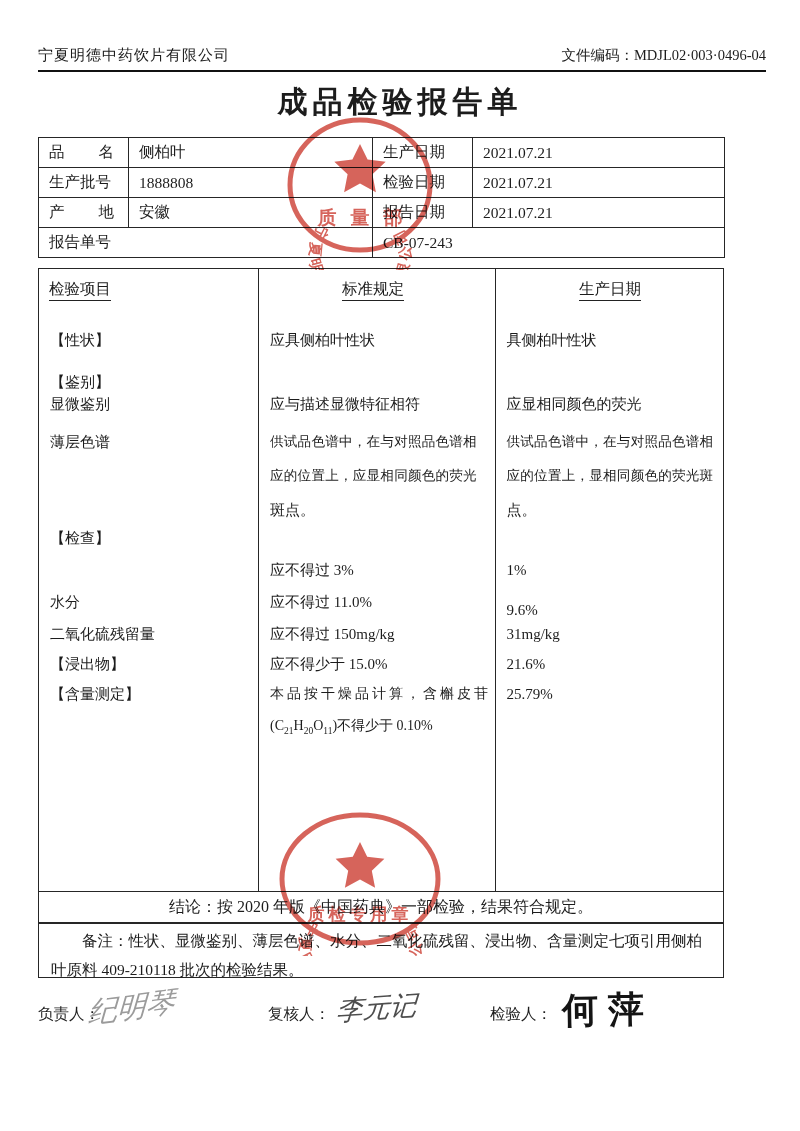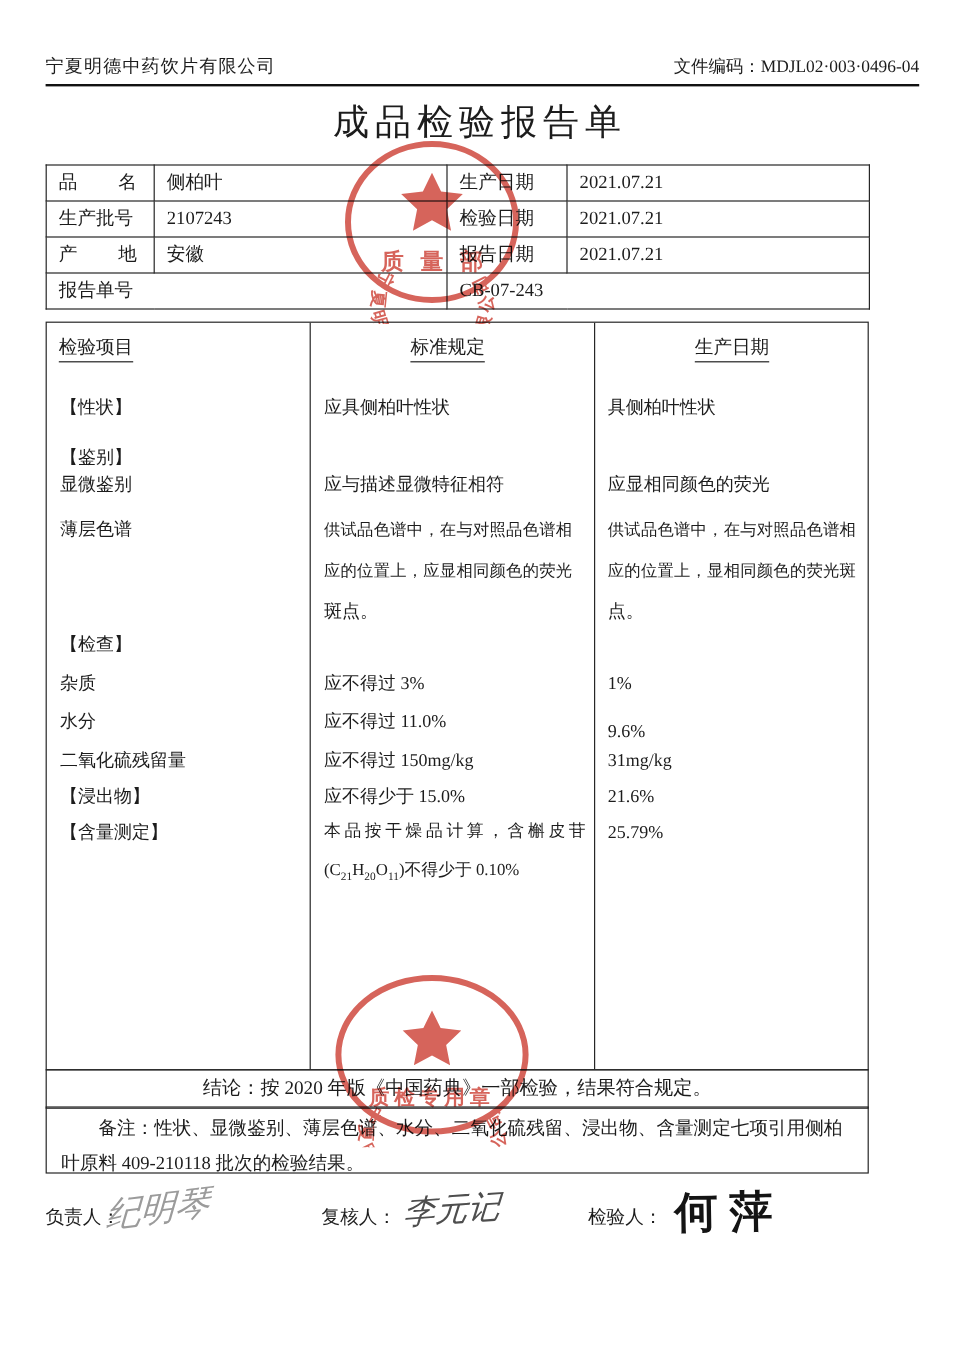--- a/index.html
+++ b/index.html
@@ -6,21 +6,21 @@
   .page{
     position:relative;width:800px;height:1131px;background:#fff;
     font-family:"Liberation Serif","DejaVu Serif",serif;color:#1c1c1c;
     overflow:hidden;
   }
   
   .hdr-company{position:absolute;left:38px;top:46px;font-size:15px;letter-spacing:1px;}
   .hdr-code{position:absolute;right:34px;top:46px;font-size:14.5px;}
   .hdr-rule{position:absolute;left:38px;right:34px;top:70px;height:2px;background:#111;}
   .title{position:absolute;left:0;right:0;top:82px;text-align:center;
-         font-size:30px;font-weight:normal;letter-spacing:5px;}
+         font-size:30px;font-weight:bold;letter-spacing:5px;}
   
   .info-tbl{position:absolute;left:38px;top:137px;border-collapse:collapse;table-layout:fixed;}
   .info-tbl td{border:1.5px solid #262626;height:29px;font-size:15.5px;
                padding:0 0 0 10px;vertical-align:middle;}
   .info-tbl .jl{display:flex;justify-content:space-between;padding-right:14px;}
   .info-tbl .jl i{font-style:normal;}
   
   .main-tbl{position:absolute;left:38px;top:268px;width:686px;height:624px;
             border:1.5px solid #262626;box-sizing:border-box;}
   .mcol{position:absolute;top:0;bottom:0;}
@@ -80,21 +80,21 @@
               <i>品</i>
               <i>名</i>
             </span>
           </td>
       <td>侧柏叶</td>
       <td>生产日期</td>
       <td>2021.07.21</td>
     </tr>
     <tr>
       <td>生产批号</td>
-      <td>2107243</td>
+      <td>1888808</td>
       <td>检验日期</td>
       <td>2021.07.21</td>
     </tr>
     <tr>
       <td>
             <span class="jl">
               <i>产</i>
               <i>地</i>
             </span>
           </td>
@@ -110,21 +110,20 @@
     </table>
 
   <div class="main-tbl">
     <div class="mcol mcol1">
       <div class="mhead left"><span class="ul">检验项目</span></div>
       <div class="mline" style="top:62px">【性状】</div>
       <div class="mline" style="top:104px">【鉴别】</div>
       <div class="mline" style="top:126px">显微鉴别</div>
       <div class="mline" style="top:164px">薄层色谱</div>
       <div class="mline" style="top:260px">【检查】</div>
-      <div class="mline" style="top:292px">杂质</div>
       <div class="mline" style="top:324px">水分</div>
       <div class="mline" style="top:356px">二氧化硫残留量</div>
       <div class="mline" style="top:386px">【浸出物】</div>
       <div class="mline" style="top:416px">【含量测定】</div>
     </div>
     <div class="mcol mcol2">
       <div class="mhead"><span class="ul">标准规定</span></div>
       <div class="mline" style="top:62px">应具侧柏叶性状</div>
       <div class="mline" style="top:126px">应与描述显微特征相符</div>
       <div class="mline tight" style="top:164px">供试品色谱中，在与对照品色谱相</div>

